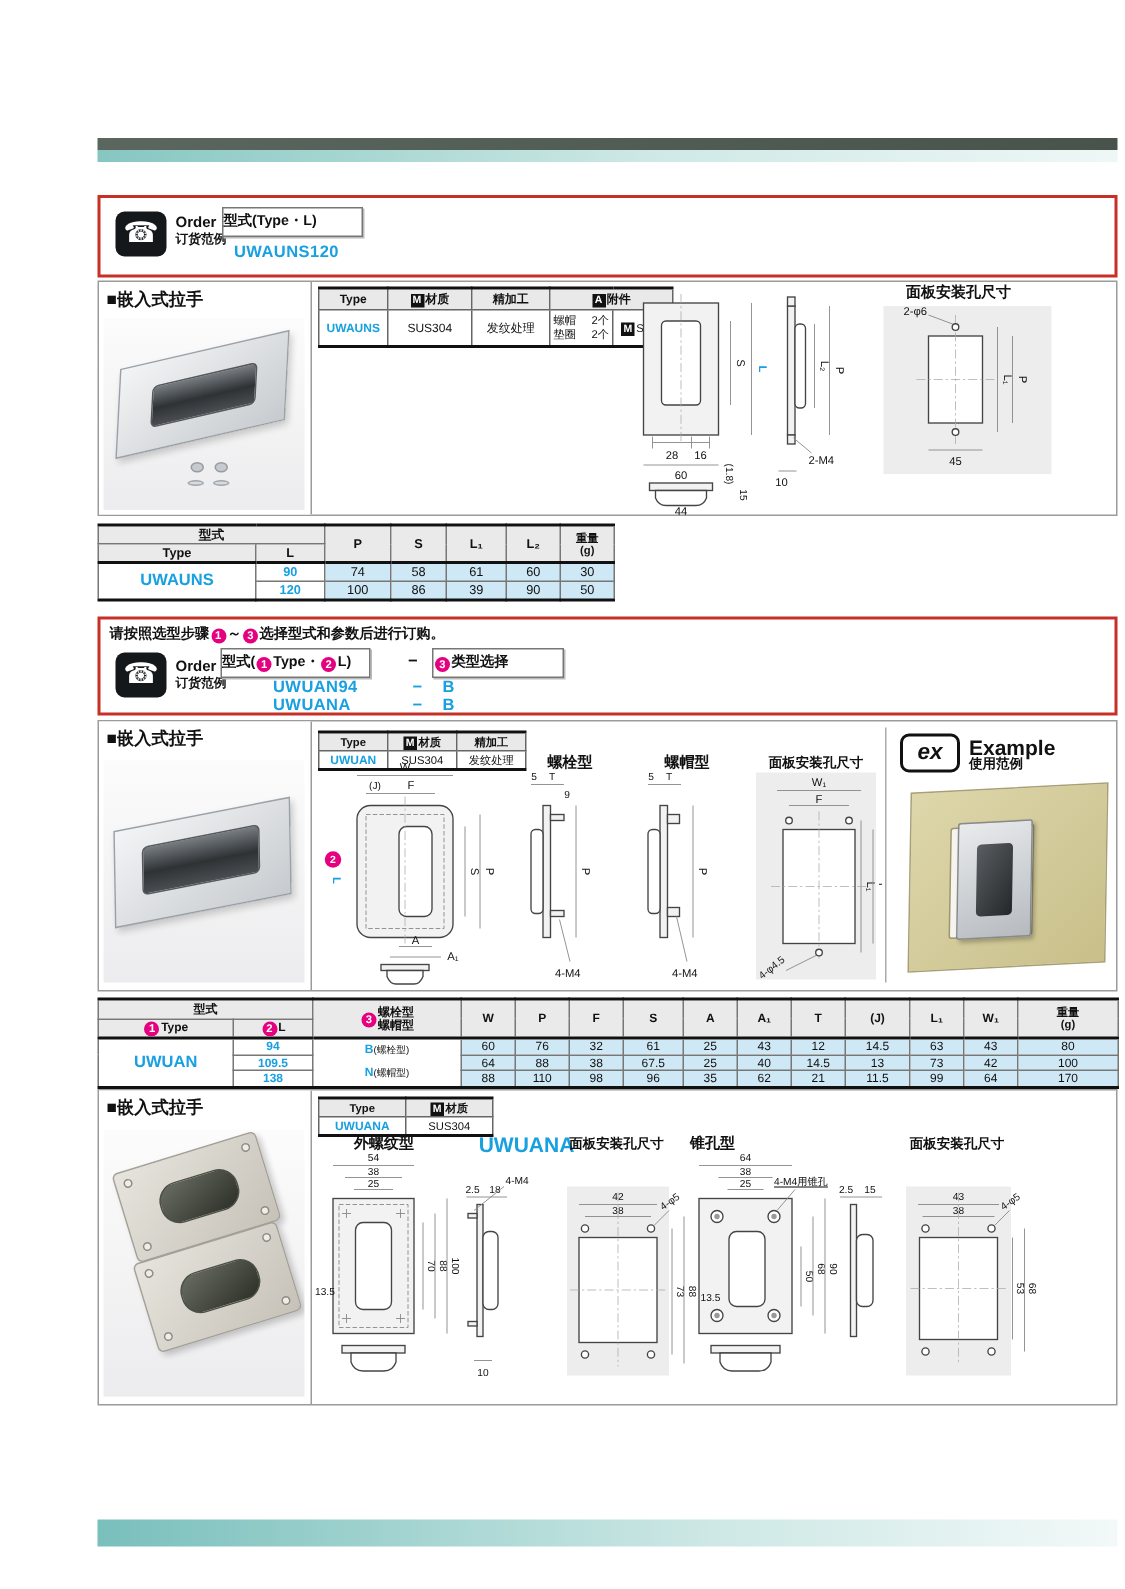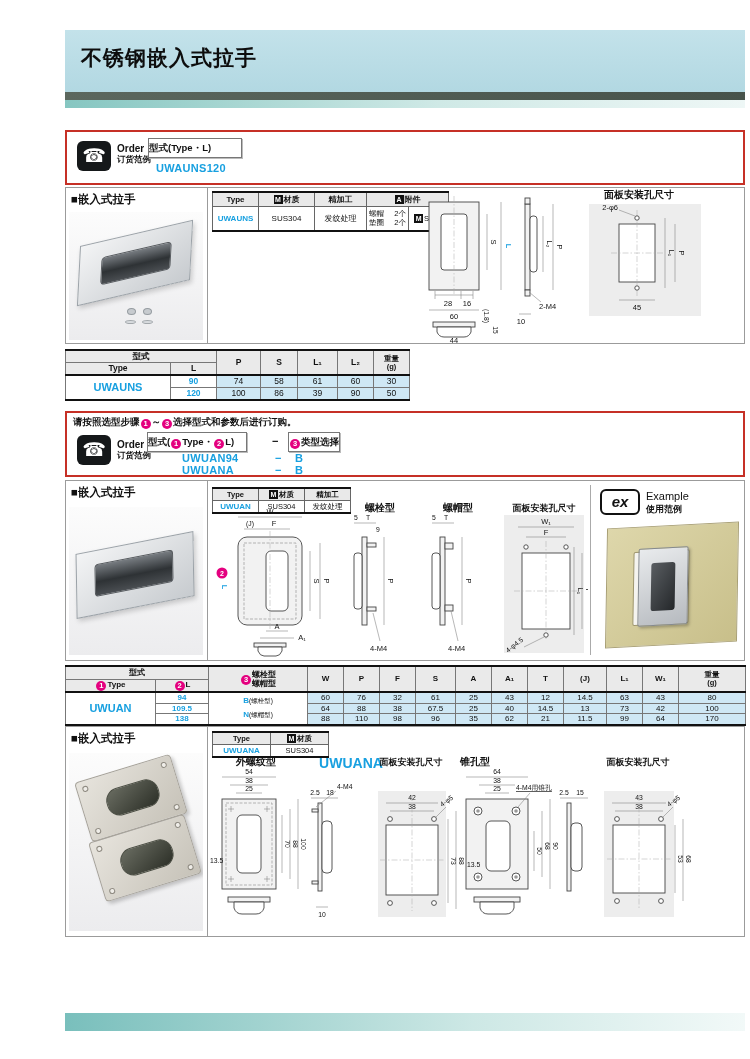--- a/index.html
+++ b/index.html
@@ -76,23 +76,20 @@
 .washer{position:absolute;width:11px;height:4px;background:#d8dbde;border:1px solid #a2a7ab;border-radius:50%}
 .plate3{position:absolute;width:100px;height:62px;background:linear-gradient(140deg,#e7e4dd,#c6c2b8);border:1px solid #a5a198;border-radius:4px;transform:rotate(-17deg);box-shadow:2px 3px 4px rgba(0,0,0,.2)}
 .hole3{position:absolute;width:6px;height:6px;border:1px solid #8f8b82;border-radius:50%;background:#efede8}
 .slot3{position:absolute;left:24px;top:16px;width:54px;height:28px;background:linear-gradient(150deg,#6a6d62,#2c2f27);border-radius:13px;border:1px solid #4c4f45}
 </style>
 </head>
 <body>
 
 <div class="page">
 
-  <div class="abs hband">
-    <div class="htitle">不锈钢嵌入式拉手</div>
-  </div>
   <div class="abs hdark"></div>
   <div class="abs hteal"></div>
 
   <div class="abs obox" style="left:65px;top:130px;width:680px;height:55px">
     <div class="abs phone" style="left:10px;top:9px">☎</div>
     <div class="abs" style="left:50px;top:11px">
       <div class="olab1">Order</div>
       <div class="olab2">订货范例</div>
     </div>
     <div class="abs fmtbox" style="left:81px;top:6px;width:94px;height:20px">型式(Type・L)</div>
@@ -256,21 +253,21 @@
 
   <div class="abs obox" style="left:65px;top:411px;width:680px;height:66px">
     <div class="abs note" style="left:6px;top:3px"><span>请按照选型步骤</span><span class="cnum">1</span><span>～</span><span class="cnum">3</span><span>选择型式和参数后进行订购。</span></div>
     <div class="abs phone" style="left:10px;top:22px">☎</div>
     <div class="abs" style="left:50px;top:26px">
       <div class="olab1">Order</div>
       <div class="olab2">订货范例</div>
     </div>
     <div class="abs fmtbox" style="left:80px;top:19px;width:100px;height:20px"><span>型式(</span><span class="cnum">1</span><span>Type・</span><span class="cnum">2</span><span>L)</span></div>
     <div class="abs dash" style="left:205px;top:22px">−</div>
-    <div class="abs fmtbox" style="left:221px;top:19px;width:52px;height:20px"><span class="cnum">3</span><span>类型选择</span></div>
+    <div class="abs fmtbox" style="left:221px;top:19px;width:88px;height:20px"><span class="cnum">3</span><span>类型选择</span></div>
     <div class="abs code" style="left:115px;top:39px">UWUAN94</div>
     <div class="abs code" style="left:208px;top:39px">−</div>
     <div class="abs code" style="left:228px;top:39px">B</div>
     <div class="abs code" style="left:115px;top:51px">UWUANA</div>
     <div class="abs code" style="left:208px;top:51px">−</div>
     <div class="abs code" style="left:228px;top:51px">B</div>
   </div>
 
   <div class="abs sec" style="left:65px;top:480px;width:680px;height:181px">
     <div class="secL" style="width:142px">
@@ -378,21 +375,21 @@
           <line class="dl" x1="366" y1="46" x2="366" y2="134"></line>
           <text class="dt" text-anchor="middle" transform="rotate(90 370 90)" x="370" y="90">L₁</text>
           <line class="dl" x1="374" y1="52" x2="374" y2="128"></line>
           <text class="dt" text-anchor="middle" transform="rotate(90 378 90)" x="378" y="90">P</text>
           <line class="dl" x1="336" y1="136" x2="316" y2="146"></line>
           <text class="dts" transform="rotate(-38 300 152)" x="300" y="152">4-φ4.5</text>
         </g>
       </svg>
       <div class="abs" style="left:382px;top:4px;height:170px;border-left:1px solid #aaa"></div>
       <div class="abs exlogo" style="left:392px;top:8px;width:40px;height:26px">ex</div>
-      <div class="abs" style="left:438px;top:9px;font-size:11px;font-weight:normal">Example</div>
+      <div class="abs" style="left:438px;top:9px;font-size:14px;font-weight:bold">Example</div>
       <div class="abs" style="left:438px;top:22px;font-size:9px;font-weight:bold">使用范例</div>
       <div class="abs goldpanel" style="left:398px;top:44px;width:132px;height:120px">
         <div class="ghole">
           <div class="gplate">
             <div class="gslot"></div>
           </div>
         </div>
       </div>
     </div>
   </div>

